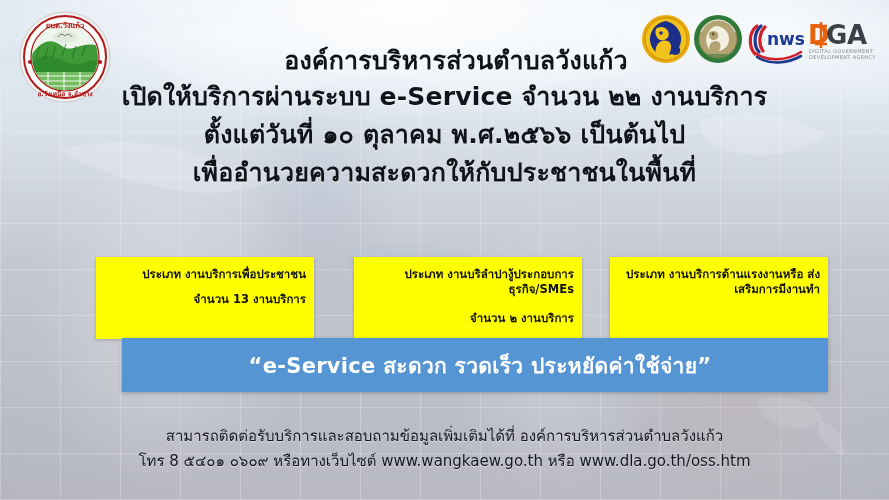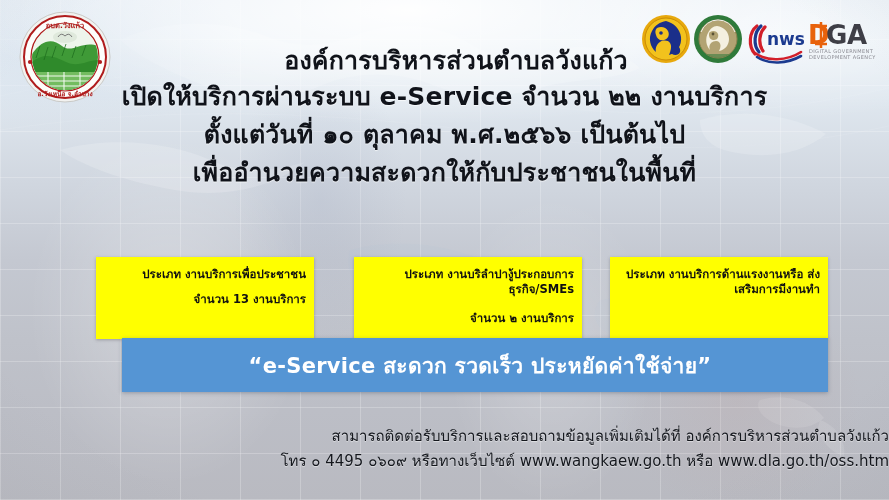--- a/index.html
+++ b/index.html
@@ -136,21 +136,21 @@
     font-weight: bold;
     letter-spacing: 0.3px;
     white-space: nowrap;
   }
 
   
   .footer {
     position: absolute;
     left: 0; right: 0;
     top: 424px;
-    text-align: right;
+    text-align: center;
     color: #14171d;
   }
   .f-line {
     font-size: 15px;
     line-height: 25px;
     font-weight: normal;
     text-shadow: 0 1px 1px rgba(255,255,255,0.55);
     white-space: nowrap;
   }
 </style>
@@ -318,16 +318,16 @@
       <span class="ctitle">ประเภท งานบริการด้านแรงงานหรือ ส่งเสริมการมีงานทำ</span>
     </div>
   </div>
 
   <div class="banner">
     <span class="banner-text">“e-Service สะดวก รวดเร็ว ประหยัดค่าใช้จ่าย”</span>
   </div>
 
   <div class="footer">
     <div class="f-line">สามารถติดต่อรับบริการและสอบถามข้อมูลเพิ่มเติมได้ที่  องค์การบริหารส่วนตำบลวังแก้ว</div>
-    <div class="f-line">โทร ๐ 4495 ๐๖๐๙ หรือทางเว็บไซต์ www.wangkaew.go.th หรือ www.dla.go.th/oss.htm</div>
+    <div class="f-line">โทร 8 ๕๔๐๑ ๐๖๐๙ หรือทางเว็บไซต์ www.wangkaew.go.th หรือ www.dla.go.th/oss.htm</div>
   </div>
 
 </div>
 
 </body></html>

